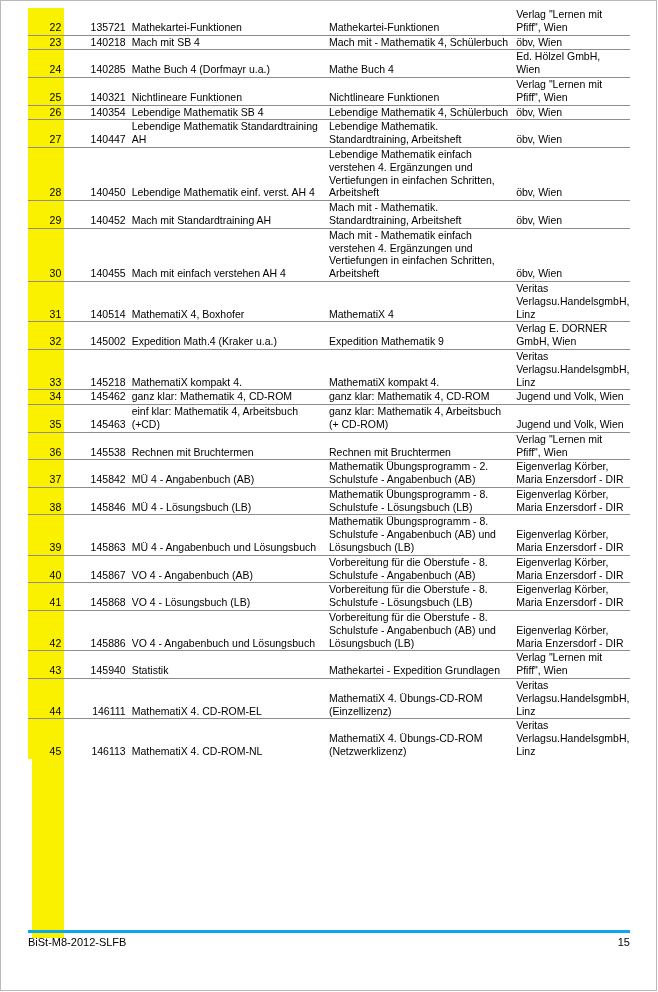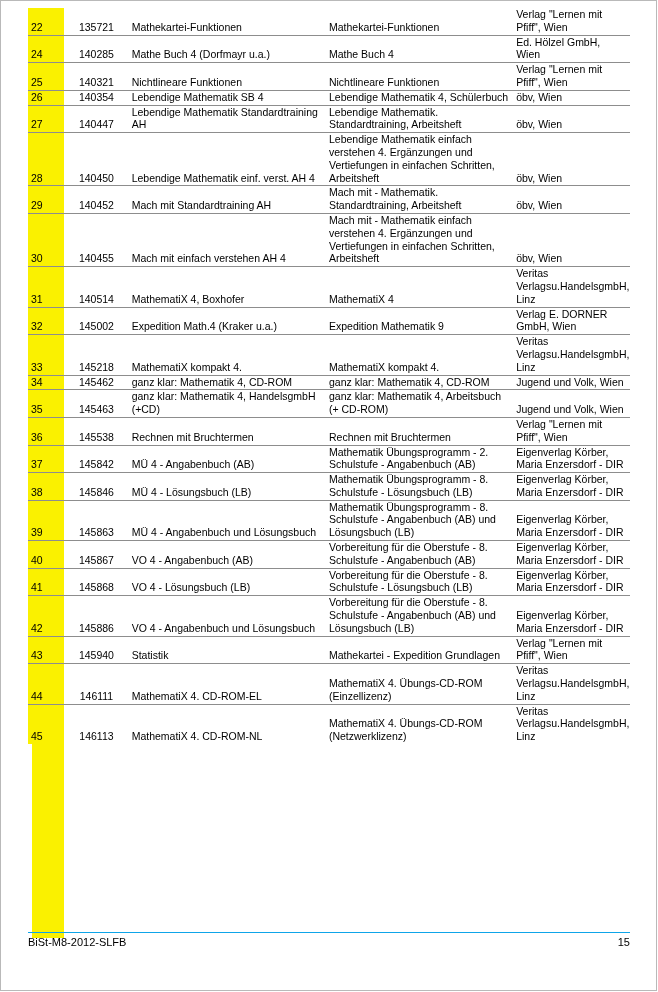--- a/index.html
+++ b/index.html
@@ -36,26 +36,26 @@
     font-size: 10.5px;
     line-height: 1.22;
   }
   table.booklist td {
     vertical-align: bottom;
     padding: 0 3px 1px 3px;
     border: none;
   }
   .col-num {
     width: 30px;
-    text-align: left;
+    text-align: right;
     background: #faf100;
   }
   .col-code {
     width: 58px;
-    text-align: center;
+    text-align: right;
   }
   .col-title {
     width: 190px;
   }
   .col-full {
     width: 180px;
   }
   .col-pub {
     width: 110px;
   }
@@ -78,21 +78,21 @@
   .table-wrap {
     position: relative;
     z-index: 1;
   }
   .footer {
     position: absolute;
     left: 28px;
     right: 28px;
     bottom: 38px;
     height: 18px;
-    border-top: 1px solid #0ea5e9;
+    border-top: 3px solid #0ea5e9;
     font-size: 11px;
     padding-top: 3px;
     display: flex;
     justify-content: space-between;
     align-items: flex-start;
   }
   .footer-left { white-space: nowrap; }
   .footer-right { white-space: nowrap; margin-left: 16px; }
   .page-border {
     position: absolute;
@@ -116,20 +116,27 @@
         <tbody>
 
           <tr class="rowline first">
             <td class="col-num">22</td>
             <td class="col-code">135721</td>
             <td class="col-title">Mathekartei-Funktionen</td>
             <td class="col-full">Mathekartei-Funktionen</td>
             <td class="col-pub">Verlag "Lernen mit Pfiff", Wien</td>
           </tr>
 
+          <tr class="rowline">
+            <td class="col-num">23</td>
+            <td class="col-code">140218</td>
+            <td class="col-title">Mach mit SB 4</td>
+            <td class="col-full">Mach mit - Mathematik 4, Schülerbuch</td>
+            <td class="col-pub">öbv, Wien</td>
+          </tr>
 
           <tr class="rowline">
             <td class="col-num">24</td>
             <td class="col-code">140285</td>
             <td class="col-title">Mathe Buch 4 (Dorfmayr u.a.)</td>
             <td class="col-full">Mathe Buch 4</td>
             <td class="col-pub">Ed. Hölzel GmbH, Wien</td>
           </tr>
 
           <tr class="rowline">
@@ -208,21 +215,21 @@
             <td class="col-num">34</td>
             <td class="col-code">145462</td>
             <td class="col-title">ganz klar: Mathematik 4, CD-ROM</td>
             <td class="col-full">ganz klar: Mathematik 4, CD-ROM</td>
             <td class="col-pub">Jugend und Volk, Wien</td>
           </tr>
 
           <tr class="rowline">
             <td class="col-num">35</td>
             <td class="col-code">145463</td>
-            <td class="col-title">ganz klar: Mathematik 4, HandelsgmbH (+CD)</td>
+            <td class="col-title">einf klar: Mathematik 4, Arbeitsbuch (+CD)</td>
             <td class="col-full">ganz klar: Mathematik 4, Arbeitsbuch (+ CD-ROM)</td>
             <td class="col-pub">Jugend und Volk, Wien</td>
           </tr>
 
           <tr class="rowline">
             <td class="col-num">36</td>
             <td class="col-code">145538</td>
             <td class="col-title">Rechnen mit Bruchtermen</td>
             <td class="col-full">Rechnen mit Bruchtermen</td>
             <td class="col-pub">Verlag "Lernen mit Pfiff", Wien</td>

